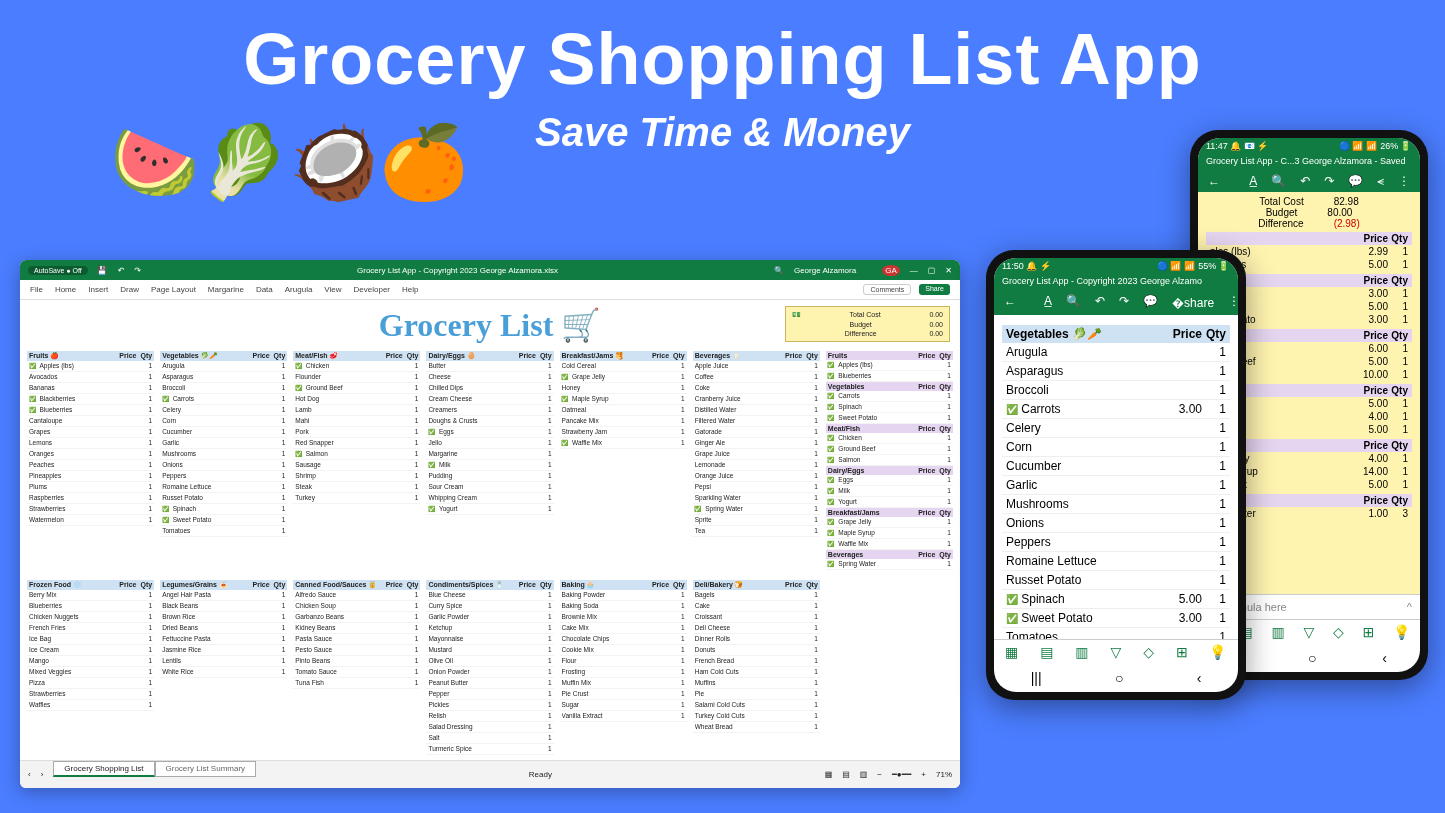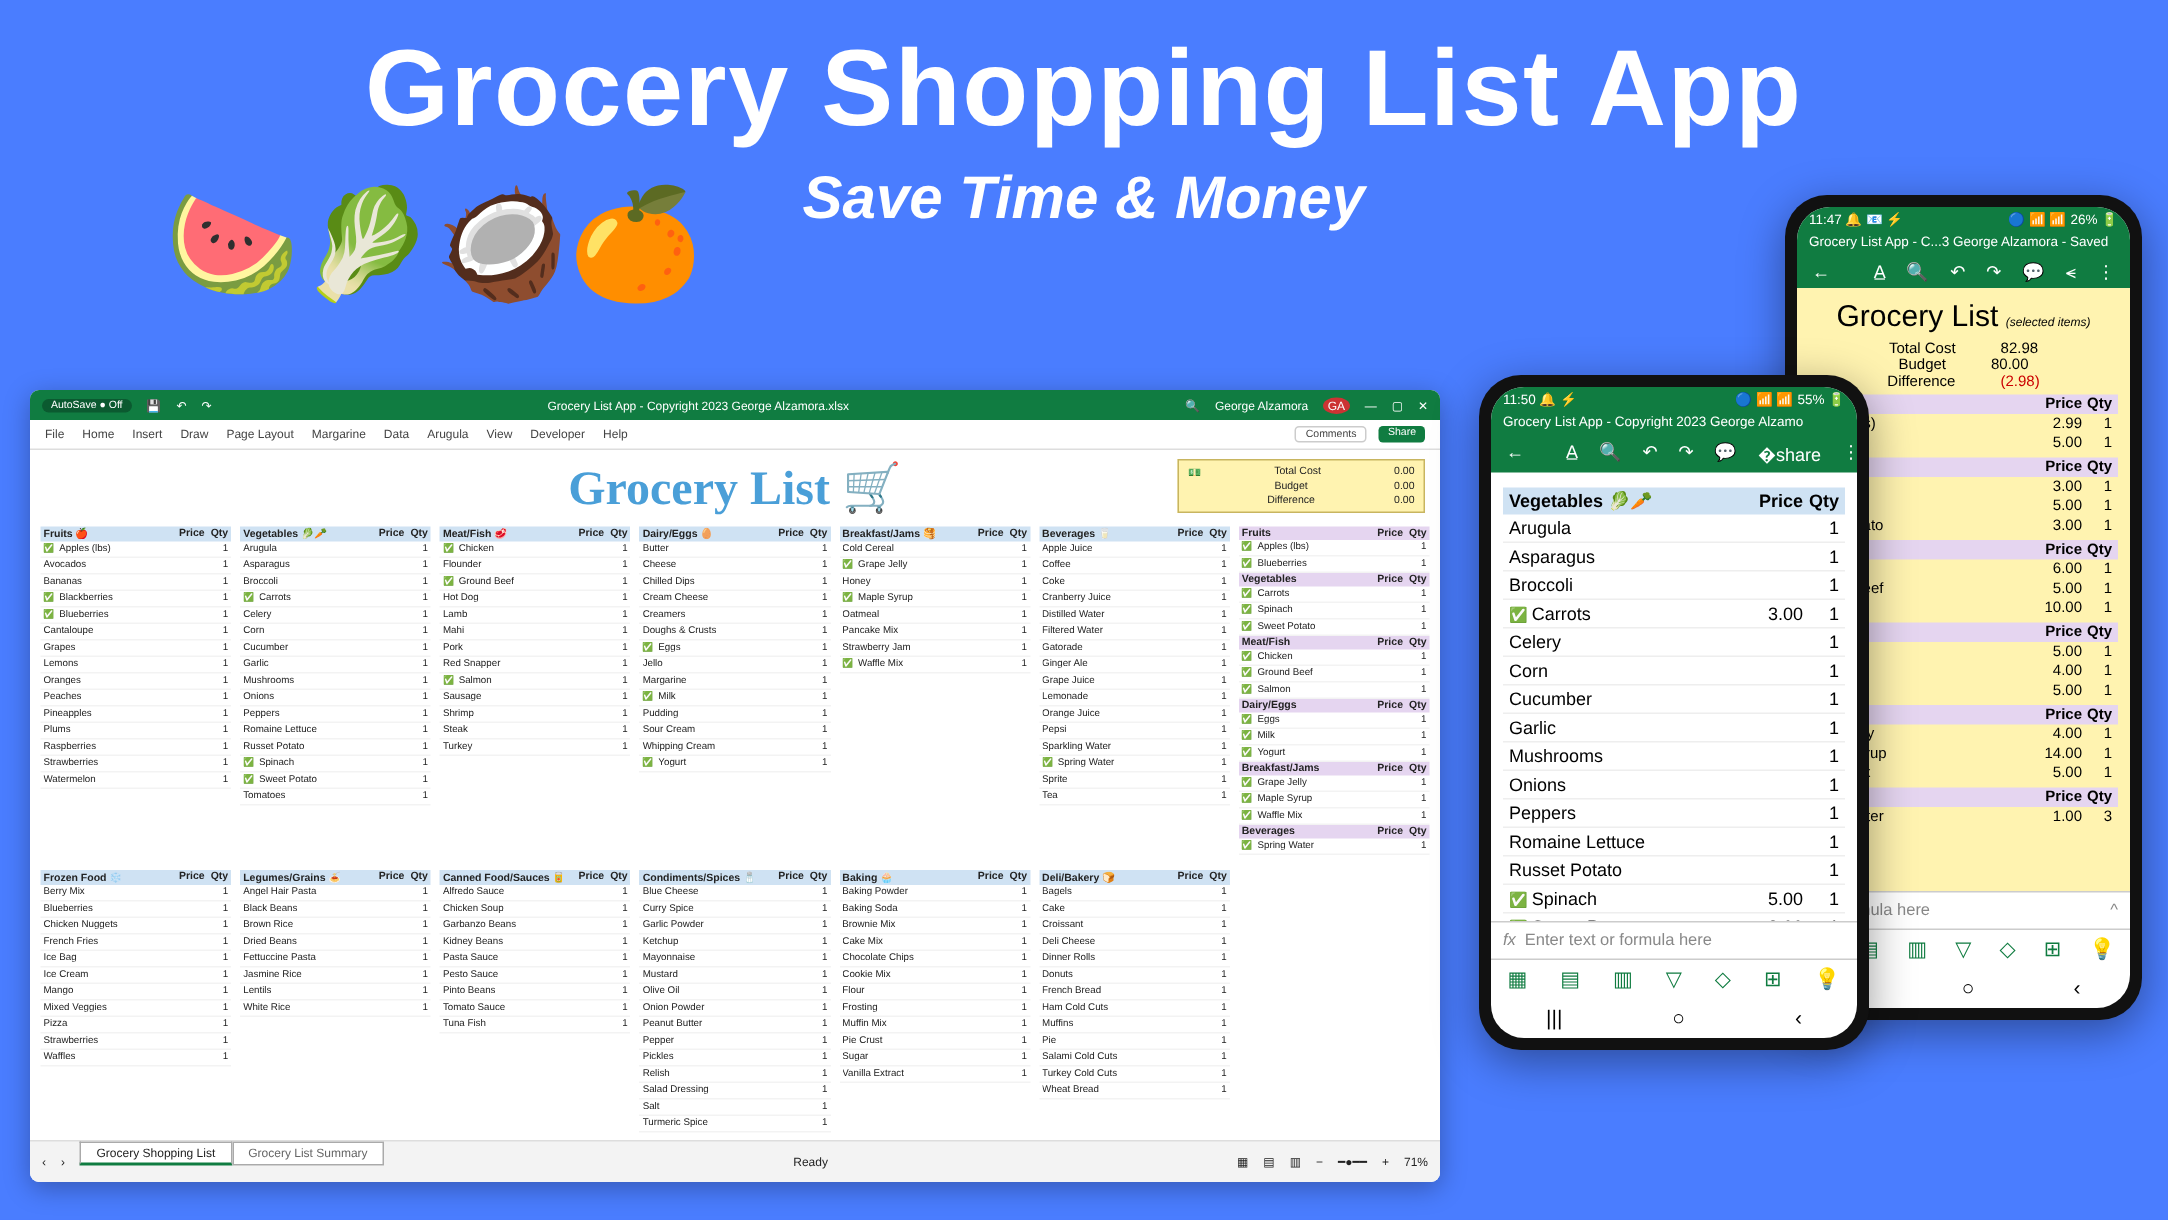--- a/index.html
+++ b/index.html
@@ -78,21 +78,21 @@
   <div class="excel-titlebar">
     <span class="autosave">AutoSave ● Off</span>
     <span>💾</span>
     <span>↶</span>
     <span>↷</span>
     <span class="spacer"></span>
     <span>Grocery List App - Copyright 2023 George Alzamora.xlsx</span>
     <span class="spacer"></span>
     <span>🔍</span>
     <span>George Alzamora</span>
-    <span style="background:#c33;border-radius:50%;padding:1px 3px;">GA</span>
+    <span style="background:#c33;border-radius:50%;padding:1px 3px;margin-left:16px;">GA</span>
     <span>—</span>
     <span>▢</span>
     <span>✕</span>
   </div>
   <div class="ribbon-tabs" id="ribbon-tabs">
     <span>File</span>
       <span>Home</span>
       <span>Insert</span>
       <span>Draw</span>
       <span>Page Layout</span>
@@ -1052,24 +1052,20 @@
             <span class="q">1</span>
           </div>
         </div>
       <div class="p-cat-header">
         <span class="n"><span>Legumes/Grains</span> <span>🍝</span></span>
         <span style="width:40px;text-align:right">Price</span>
         <span style="width:24px;text-align:right">Qty</span>
       </div>
 
     </div>
-    <div class="p-formula">
-      <span style="font-style:italic">fx</span>
-      <span placeholder="Enter text or formula here">Enter text or formula here</span>
-    </div>
     <div class="p-btnbar">
       <span>▦</span>
       <span>▤</span>
       <span>▥</span>
       <span>▽</span>
       <span>◇</span>
       <span>⊞</span>
       <span>💡</span>
     </div>
     <div class="p-nav">
@@ -1092,23 +1088,20 @@
       <span style="flex:1"></span>
       <span>A̲</span>
       <span>🔍</span>
       <span>↶</span>
       <span>↷</span>
       <span>💬</span>
       <span>⪪</span>
       <span>⋮</span>
     </div>
     <div class="p-body">
-      <div class="p2-title">
-        <span>Grocery List</span> <span class="p2-sub">(selected items)</span>
-      </div>
       <div class="p2-budget">
         <div class="row">
             <span>Total Cost</span>
             <span>82.98</span>
           </div>
         <div class="row">
             <span>Budget</span>
             <span>80.00</span>
           </div>
         <div class="row">

